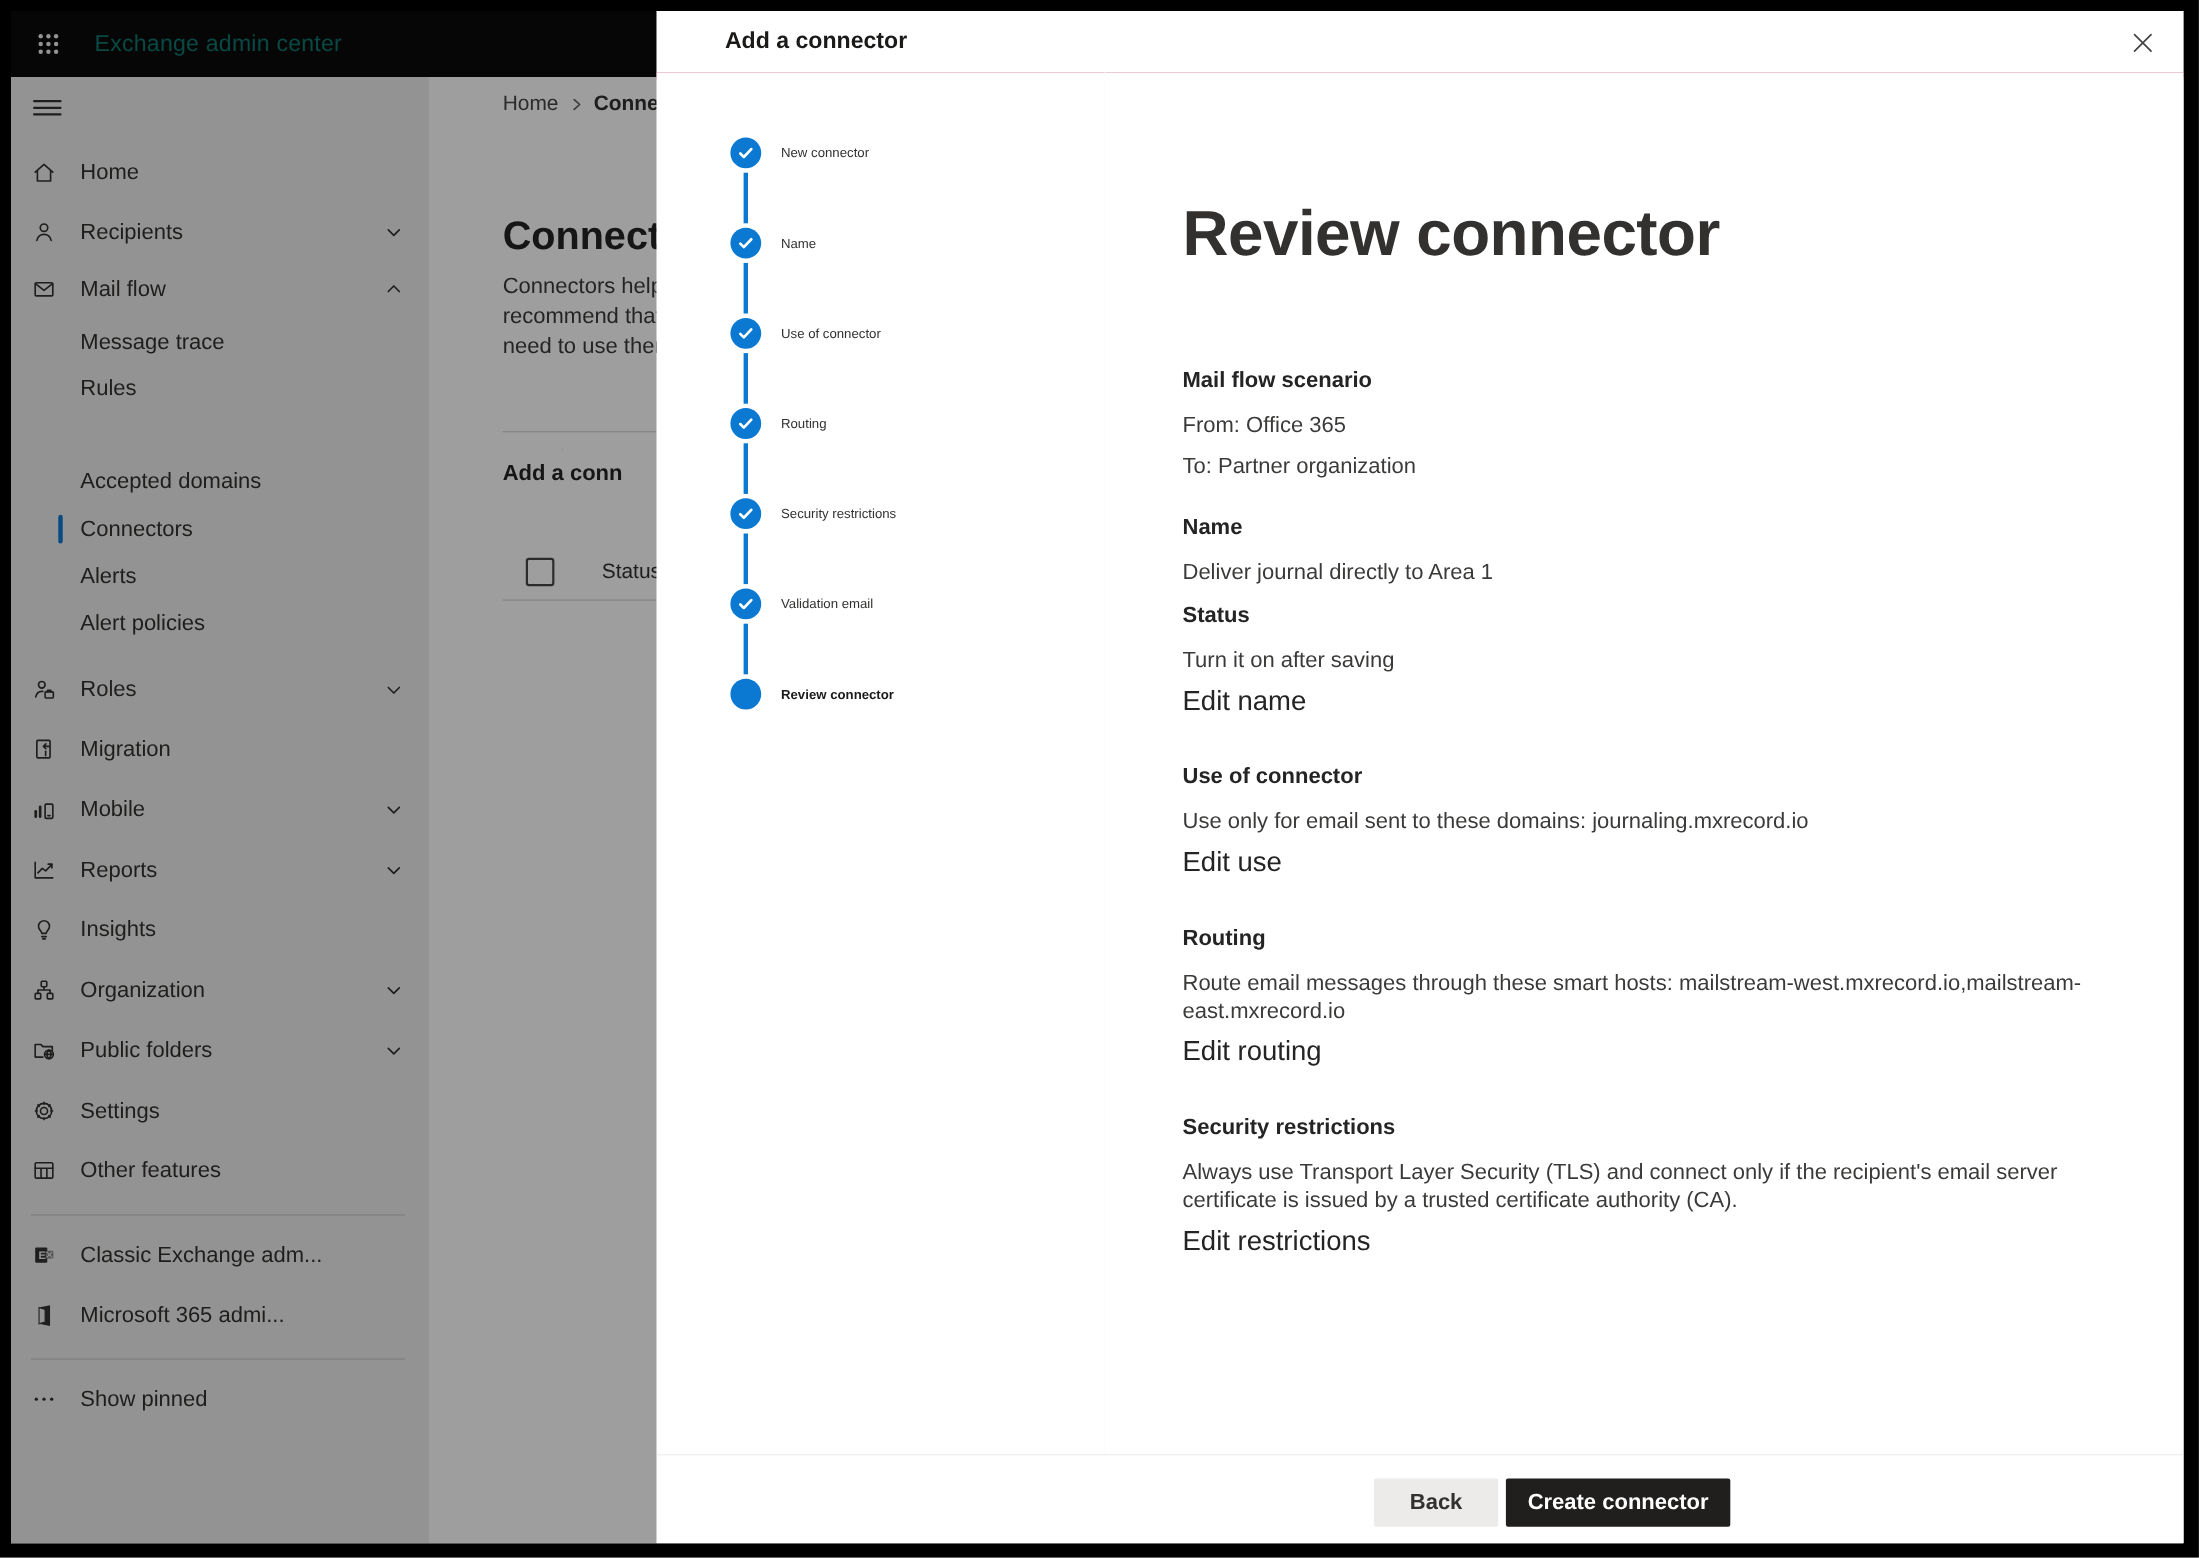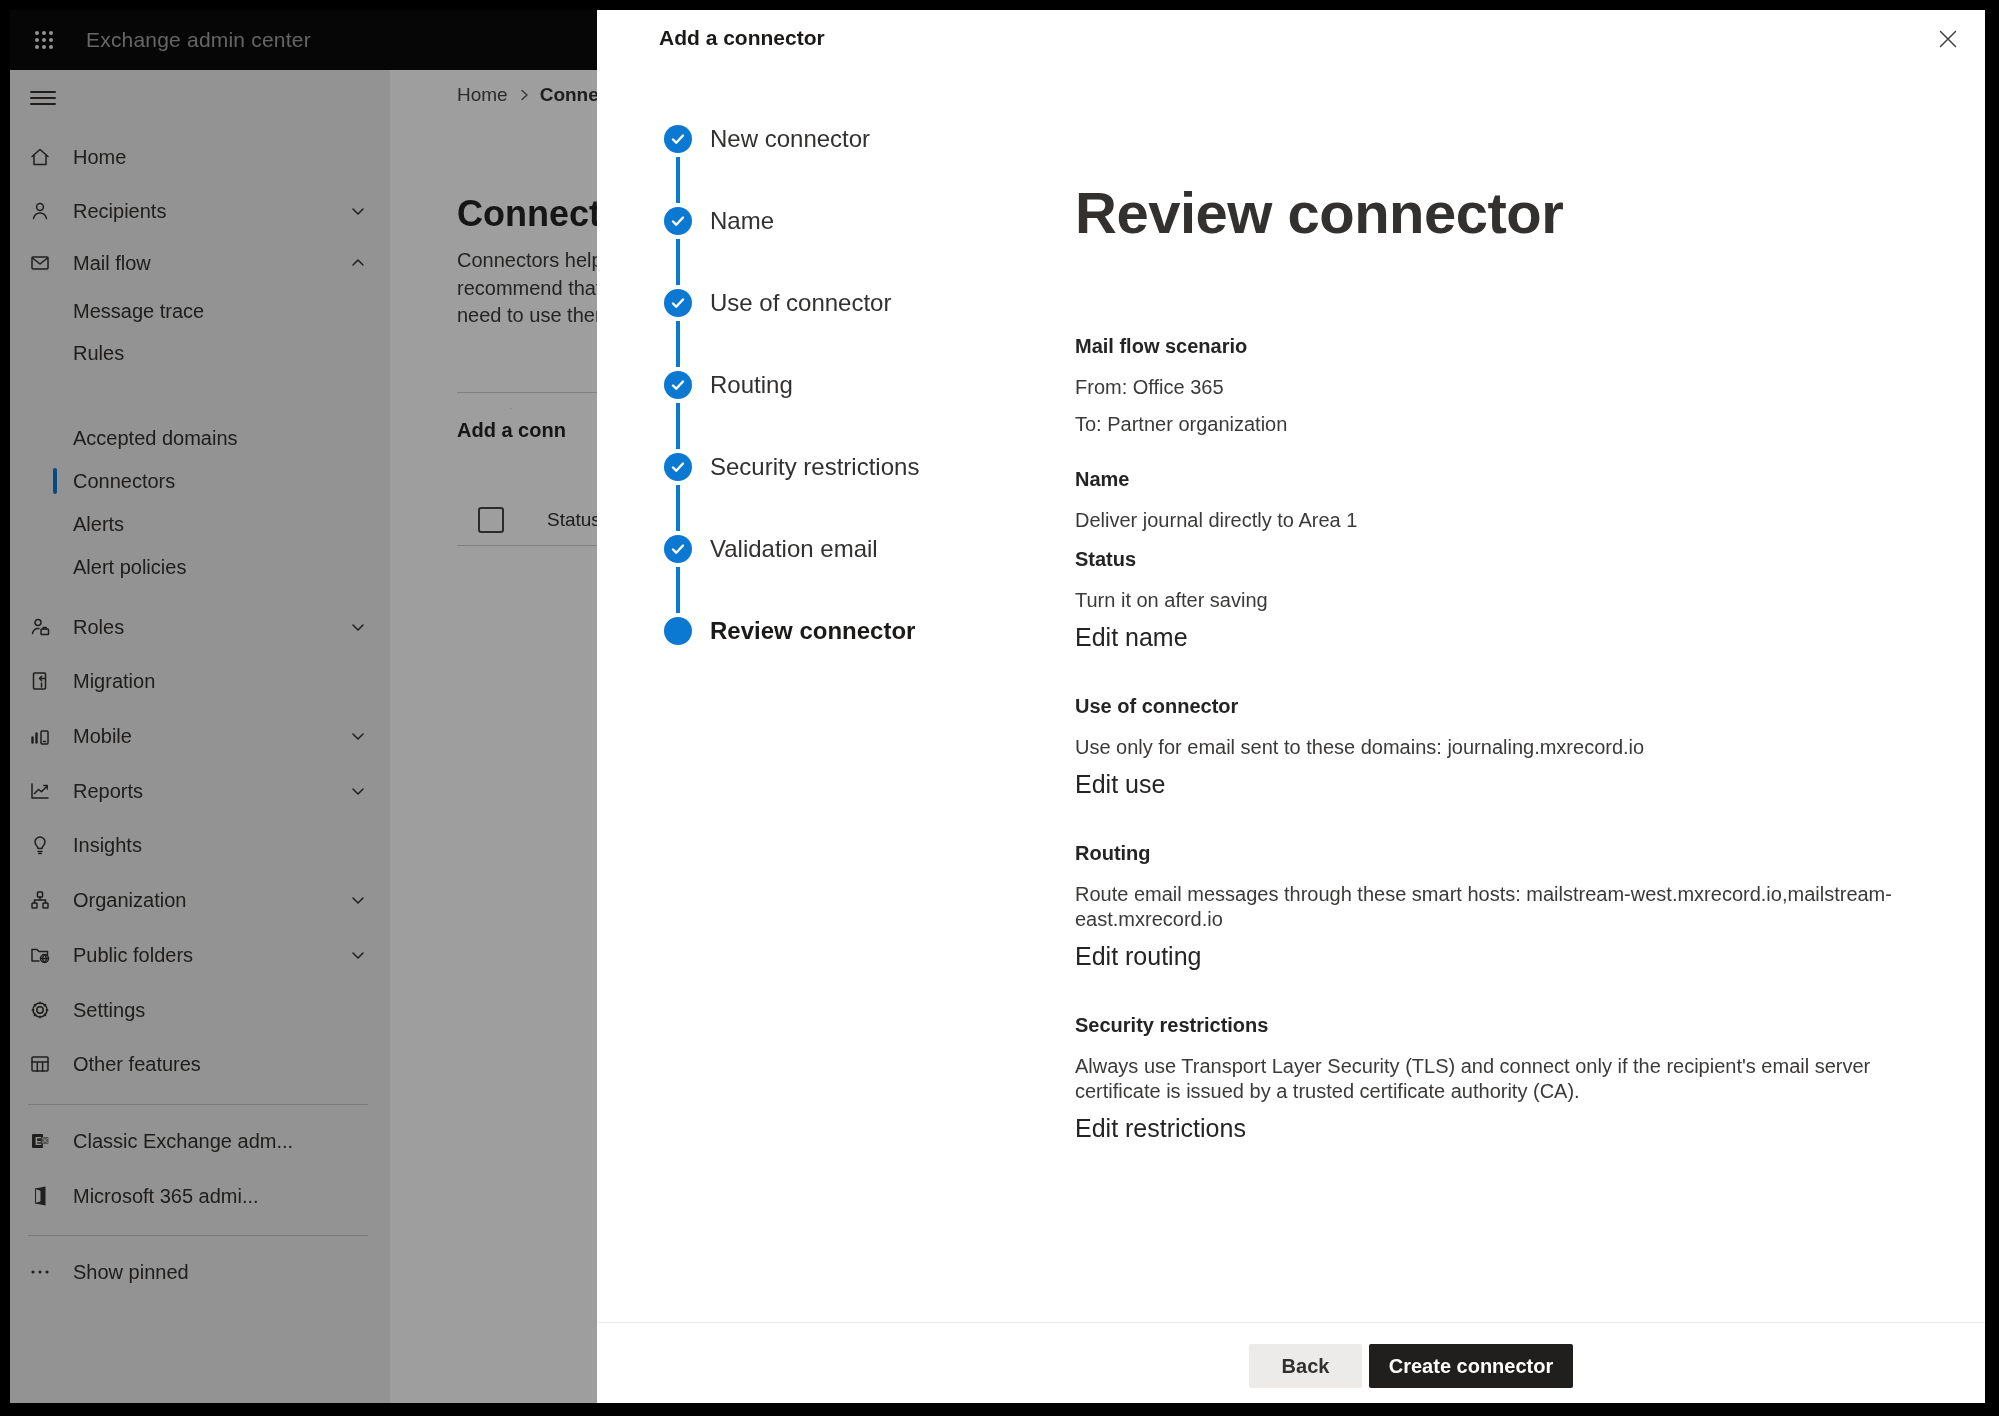--- a/index.html
+++ b/index.html
@@ -6,21 +6,21 @@
   body{
     width:1999px;height:1416px;background:#000;position:relative;
     font-family:"Liberation Sans", sans-serif;
     -webkit-font-smoothing:antialiased;
   }
   #screen{position:absolute;left:10px;top:10px;width:1975px;height:1393px;background:#fff;overflow:hidden;}
 
   
   .topbar{position:absolute;left:0;top:0;right:0;height:60px;background:#0b0b0b;display:flex;align-items:center;z-index:1;}
   .waffle-btn{width:40px;height:40px;margin-left:14px;background:none;border:none;display:flex;align-items:center;justify-content:center;cursor:pointer;}
-  .topbar-title{color:#a3a3a3;font-size:21px;margin-left:22px;letter-spacing:.2px;}
+  .topbar-title{color:#0f766e;font-size:21px;margin-left:22px;letter-spacing:.2px;}
 
   
   .sidebar{position:absolute;left:0;top:60px;width:380px;bottom:0;background:#efeeed;z-index:1;}
   .hamburger{position:absolute;left:18px;top:16px;width:30px;height:26px;background:none;border:none;cursor:pointer;padding:0;}
   .nav-item{position:absolute;left:0;right:0;height:42px;display:flex;align-items:center;cursor:pointer;color:#323130;}
   .nav-item .nicon{position:absolute;left:18px;width:24px;height:24px;display:flex;align-items:center;justify-content:center;}
   .nav-item .nlabel{position:absolute;left:63px;font-size:20px;white-space:nowrap;}
   .nav-item .chev{position:absolute;right:22px;width:20px;height:20px;}
   .selbar{position:absolute;left:43px;top:8px;width:4px;height:26px;background:var(--accent,#0b79d2);border-radius:2px;}
   .side-divider{position:absolute;left:18px;right:22px;height:1px;background:#c8c6c4;}
@@ -46,21 +46,21 @@
   
   .dialog{position:absolute;left:587px;top:0;width:1388px;height:100%;background:#fff;z-index:10;}
   .dlg-header{position:absolute;left:0;top:0;right:0;height:56px;border-bottom:7px solid #be185d;background:#fff;}
   .dlg-title{position:absolute;left:62px;top:0;line-height:56px;font-size:21px;font-weight:700;color:#1b1a19;}
   .dlg-close{position:absolute;right:23px;top:15px;width:28px;height:28px;background:none;border:none;cursor:pointer;display:flex;align-items:center;justify-content:center;padding:0;}
 
   
   .stepper{position:absolute;left:0;top:56px;bottom:81px;width:407px;border-right:1px solid #f1f0ef;background:#fff;}
   .step{position:absolute;left:0;right:0;height:28px;display:flex;align-items:center;cursor:pointer;}
   .step-circle{position:absolute;left:67px;width:28px;height:28px;border-radius:50%;background:var(--accent,#0b79d2);display:flex;align-items:center;justify-content:center;}
-  .step-label{position:absolute;left:113px;font-size:24px;color:#323130;white-space:nowrap;}
+  .step-label{position:absolute;left:113px;font-size:12px;color:#323130;white-space:nowrap;}
   .step.current .step-label{font-weight:700;color:#1b1a19;}
   .step.haslink::after{content:'';position:absolute;left:79px;top:32px;width:4px;height:46px;background:var(--accent,#0b79d2);}
 
   
   .content{position:absolute;left:407px;top:56px;right:0;bottom:81px;padding:112px 0 0 71px;overflow:hidden;background:#fff;}
   .review-title{font-size:58px;line-height:70px;font-weight:700;color:#323130;letter-spacing:-.5px;margin:0 0 84px 0;white-space:nowrap;}
   .section h3{font-size:20px;line-height:28px;font-weight:700;color:#242424;margin:0 0 15px 0;}
   .para{margin:0 0 12px 0;}
   .para .l{display:block;font-size:20px;line-height:25px;color:#3b3a39;white-space:nowrap;}
   .edit-link{display:inline-block;font-size:25px;line-height:25px;color:#242424;cursor:pointer;text-decoration:none;}

